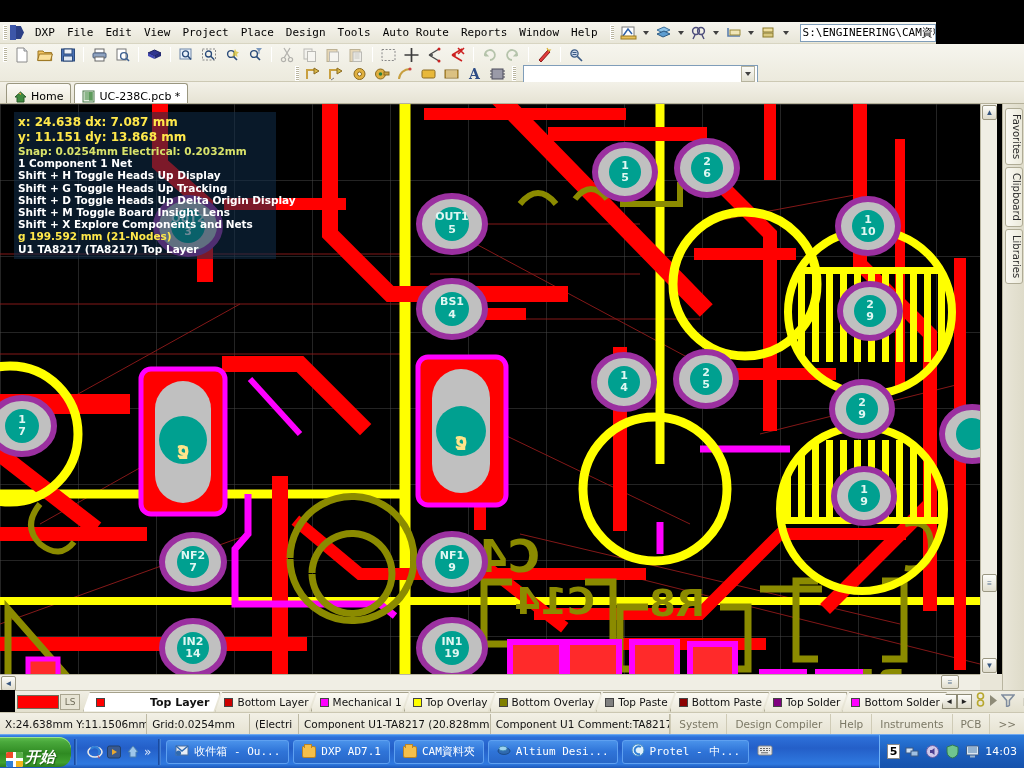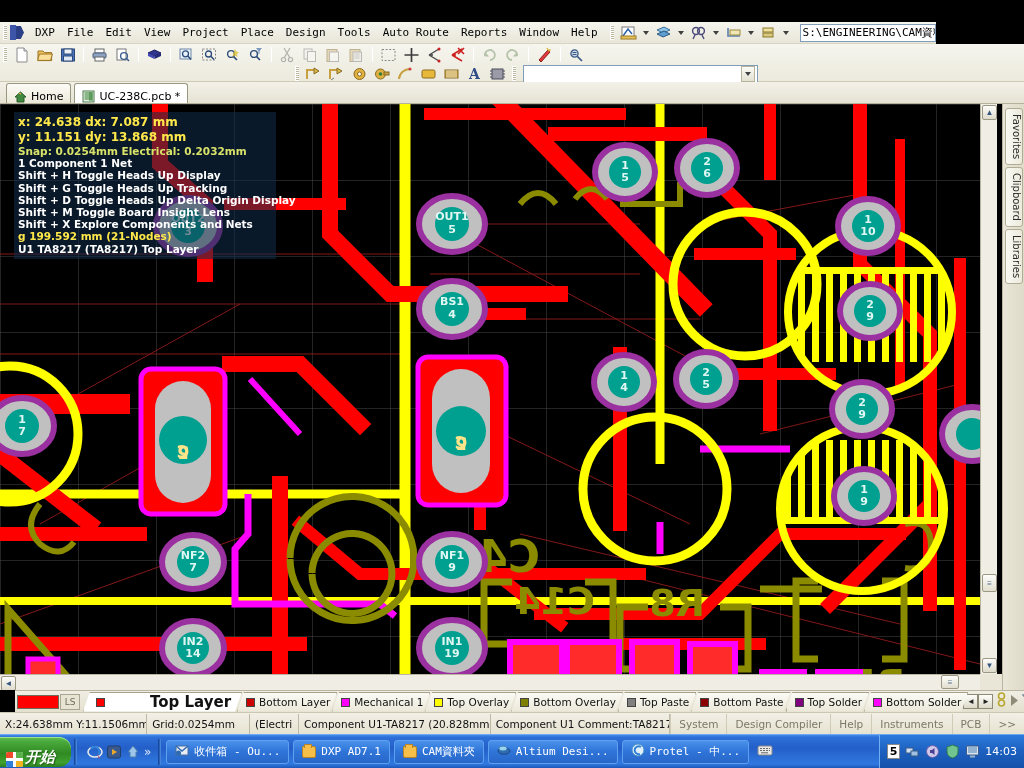--- a/index.html
+++ b/index.html
@@ -141,21 +141,21 @@
   .ls-lbl{width:20px;height:16px;border:1px solid #a9a590;background:#e7e4d4;
     font-family:"DejaVu Sans",sans-serif;font-size:9px;color:#6f6c59;display:flex;align-items:center;justify-content:center;flex:none;margin-right:3px;}
   .ltab{
     height:20px;display:flex;align-items:center;gap:4px;padding:0 6px 0 8px;flex:none;
     font-family:"DejaVu Sans", sans-serif;font-size:10.5px;color:#111;white-space:nowrap;
     background:linear-gradient(180deg,#fbfaf4,#ebe8d9);
     border:1px solid #a5a18b;border-bottom:none;
     clip-path:polygon(7px 0,100% 0,calc(100% - 7px) 100%,0 100%);
     margin-right:-5px;
   }
-  .ltab.active{background:#fff;font-weight:bold;font-size:15px;padding:0 10px 0 12px;gap:45px;}
+  .ltab.active{background:#fff;font-weight:bold;font-size:11px;padding:0 10px 0 12px;gap:45px;}
   .lsw{width:9px;height:9px;border:1px solid #444;flex:none;}
   .lb-right{margin-left:auto;display:flex;align-items:center;gap:3px;padding-right:4px;flex:none;}
   .arrbtn{width:15px;height:15px;background:linear-gradient(180deg,#fdfdfa,#dcd9c8);border:1px solid #8d8a75;
     display:flex;align-items:center;justify-content:center;font-size:8px;color:#222;}
   .lb-txt{font-family:"DejaVu Sans",sans-serif;font-size:10.5px;color:#8e8b78;padding:0 5px;}
 
   
   .statusbar{
     position:absolute;left:0;top:712px;width:1024px;height:22px;
     background:linear-gradient(180deg,#f2f0e6,#e6e3d2);border-top:1px solid #cbc7b2;

